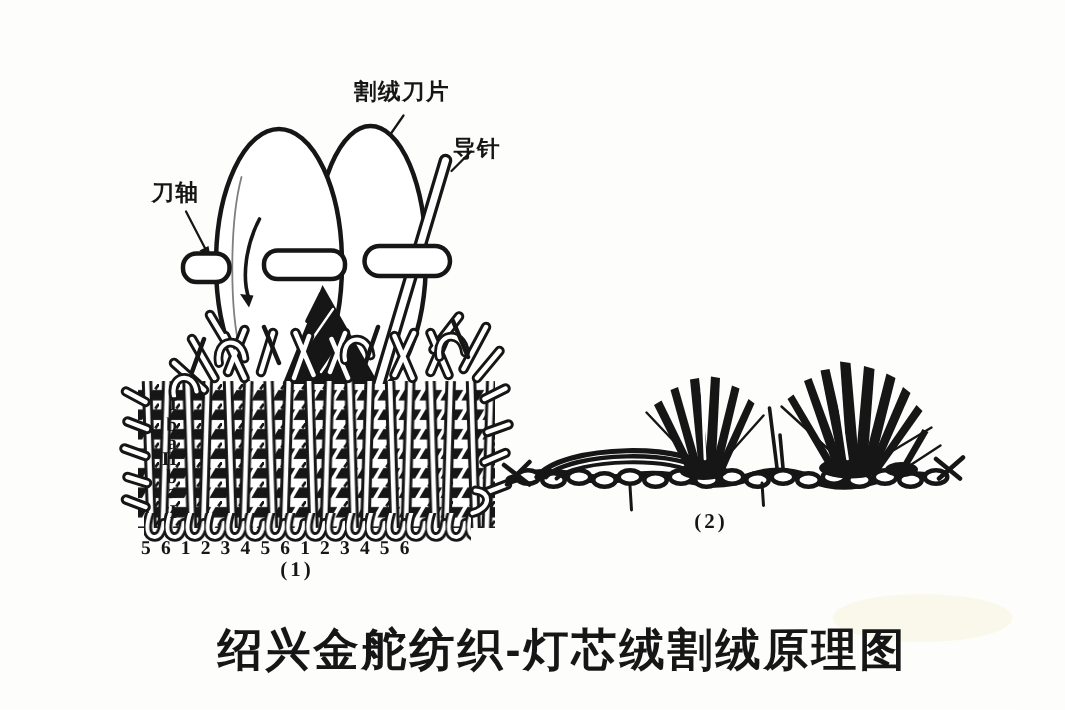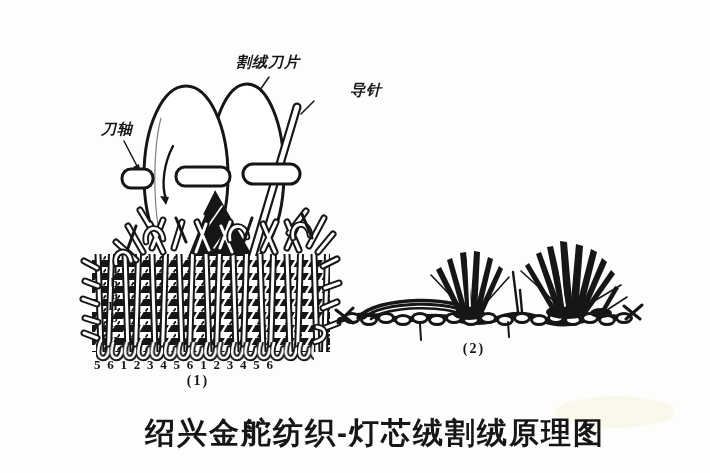--- a/index.html
+++ b/index.html
@@ -1,20 +1,20 @@
 <!DOCTYPE html>
 <html><head>
 <meta charset="utf-8">
 <style>
   html,body{margin:0;padding:0;background:#ffffff;}
   .stage{position:relative;width:710px;height:473px;background:#fdfdfc;overflow:hidden;
          color:#161616;font-family:"Liberation Serif",serif;}
   .stage svg{position:absolute;left:0;top:0;}
   .lbl{position:absolute;font-weight:700;line-height:1;white-space:nowrap;}
-  .cjk{font-size:15px;letter-spacing:1px;font-style:italic;}
+  .cjk{font-size:15px;letter-spacing:1px;}
   .weft{font-size:13px;width:30px;text-align:right;left:88px;}
   .cap{font-size:14px;width:44px;text-align:center;letter-spacing:2px;}
   .nums{position:absolute;left:94px;top:357px;width:179px;display:flex;
         justify-content:space-between;font-size:13px;font-weight:700;}
   .title{position:absolute;left:0;right:0;top:413px;text-align:center;font-size:30px;
          font-weight:700;font-family:"Liberation Sans",sans-serif;letter-spacing:2px;padding-left:40px;}
 </style>
 </head>
 <body>
 
@@ -137,21 +137,21 @@
       <polygon points="582,312 588,312 615,274 611,270"></polygon>
       <polygon points="600,312 605,312 619,288 615,286"></polygon>
       <path d="M566,312 L521,271 M576,312 L621,285 M604,312 L627,297" stroke="#161616" stroke-width="1.6" fill="none"></path>
     </g>
     <path d="M565,306 L557,252 M470,306 L468,260" stroke="#ffffff" stroke-width="1.8" fill="none"></path>
     <path d="M518,312 L513,272 M522,312 L520,290" stroke="#161616" stroke-width="2.4" fill="none"></path>
   </g>
 </svg>
 
 <div class="lbl cjk" style="left:236px;top:55px;">割绒刀片</div>
-<div class="lbl cjk" style="left:302px;top:83px;margin-left:48px;">导针</div>
+<div class="lbl cjk" style="left:302px;top:93px;">导针</div>
 <div class="lbl cjk" style="left:101px;top:122px;">刀轴</div>
 
 <div class="lbl weft" style="top:262px;">I</div>
 <div class="lbl weft" style="top:276px;">b</div>
 <div class="lbl weft" style="top:288px;">a</div>
 <div class="lbl weft" style="top:299px;">II</div>
 <div class="lbl weft" style="top:311px;">b</div>
 <div class="lbl weft" style="top:321px;">a</div>
 <div class="lbl weft" style="top:334px;">I</div>
 

